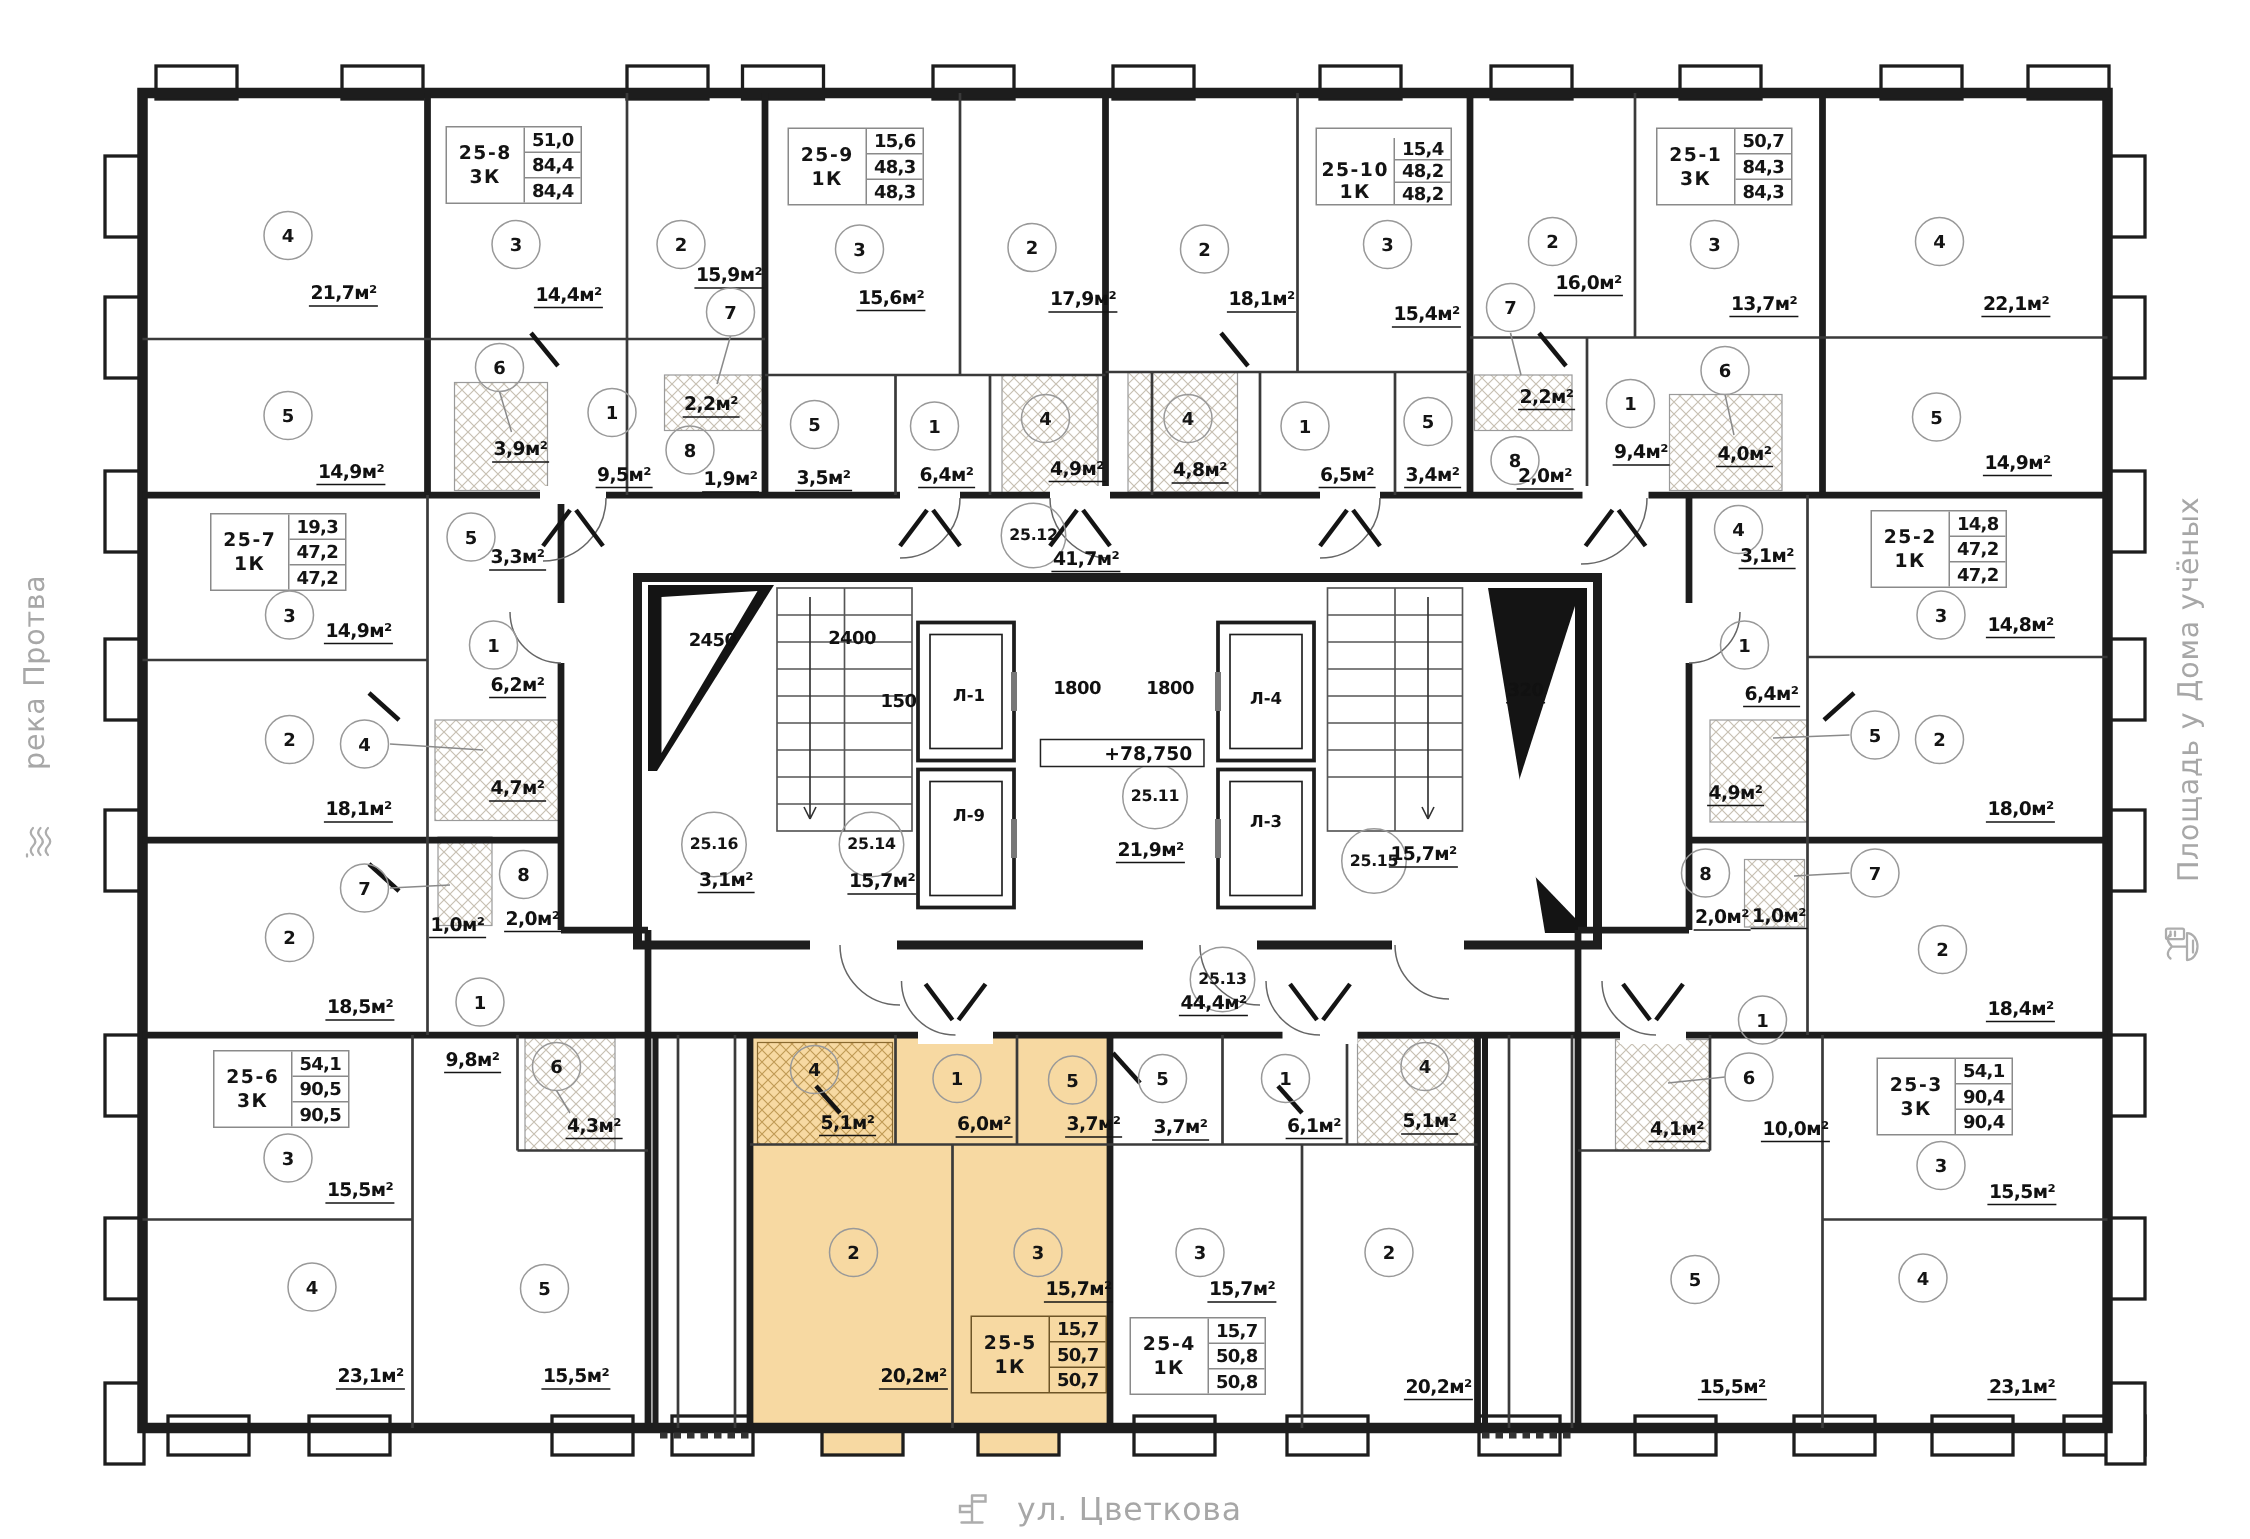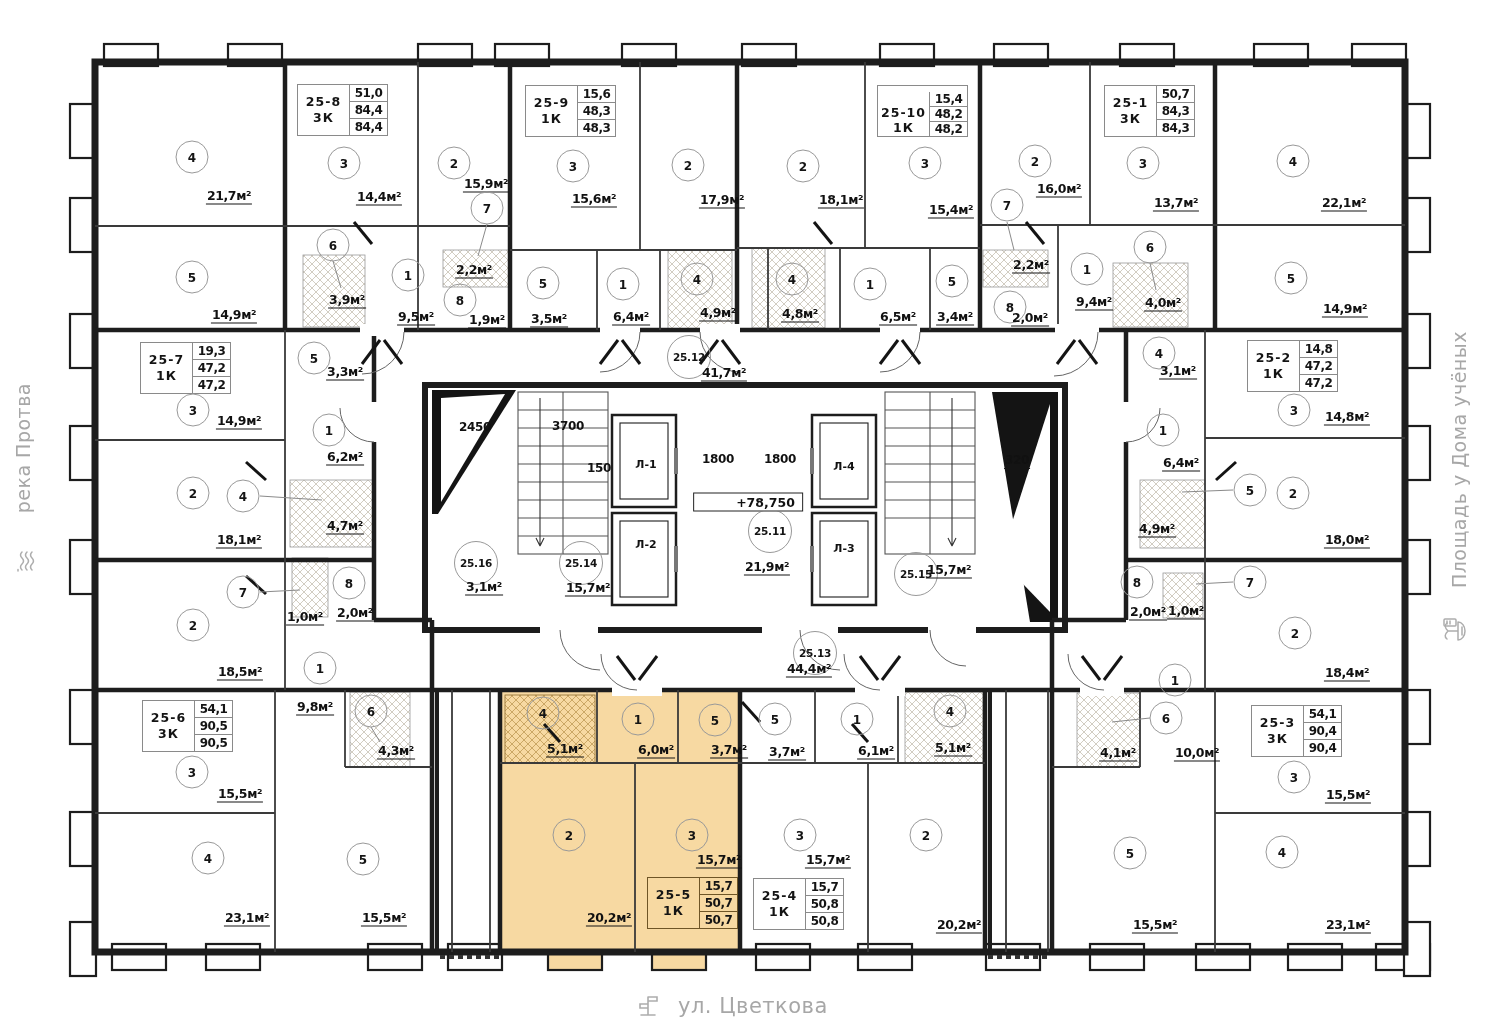--- a/index.html
+++ b/index.html
@@ -499,28 +499,28 @@
       <div class="al" style="left: 484px; top: 587px;">3,1м²</div>
       <div class="rc zc" style="left: 581px; top: 563px;">25.14</div>
       <div class="al" style="left: 588px; top: 588px;">15,7м²</div>
       <div class="rc zc" style="left: 770px; top: 531px;">25.11</div>
       <div class="al" style="left: 767px; top: 567px;">21,9м²</div>
       <div class="rc zc" style="left: 916px; top: 574px;">25.15</div>
       <div class="al" style="left: 949px; top: 570px;">15,7м²</div>
       <div class="rc zc" style="left: 815px; top: 653px;">25.13</div>
       <div class="al" style="left: 809px; top: 669px;">44,4м²</div>
       <div class="al dim" style="left: 475px; top: 427px;">2450</div>
-      <div class="al dim" style="left: 568px; top: 426px;">3700</div>
+      <div class="al dim" style="left: 568px; top: 426px;">2400</div>
       <div class="al dim" style="left: 599px; top: 468px;">150</div>
       <div class="al dim" style="left: 718px; top: 459px;">1800</div>
       <div class="al dim" style="left: 780px; top: 459px;">1800</div>
       <div class="al dim u" style="left: 1017px; top: 461px;">320</div>
       <div class="lvl" style="left: 748px; top: 502px; padding-left: 42px;">+78,750</div>
       <div class="elv" style="left: 646px; top: 464px;">Л-1</div>
-      <div class="elv" style="left: 646px; top: 544px;">Л-2</div>
+      <div class="elv" style="left: 646px; top: 544px;">Л-9</div>
       <div class="elv" style="left: 844px; top: 466px;">Л-4</div>
       <div class="elv" style="left: 844px; top: 548px;">Л-3</div>
     </div>
 
 
   <div class="decor" style="left:630px;top:993px;">
     <svg width="36" height="26" viewBox="0 0 36 26" fill="none" stroke="#adadad" stroke-width="1.6" stroke-linecap="round">
       <path d="M18 22 V4 M18 4 h9 v4 h-9 M18 11 h-8 v4 h8 M11 22 h14"></path>
     </svg>
     <span class="t">ул. Цветкова</span>

